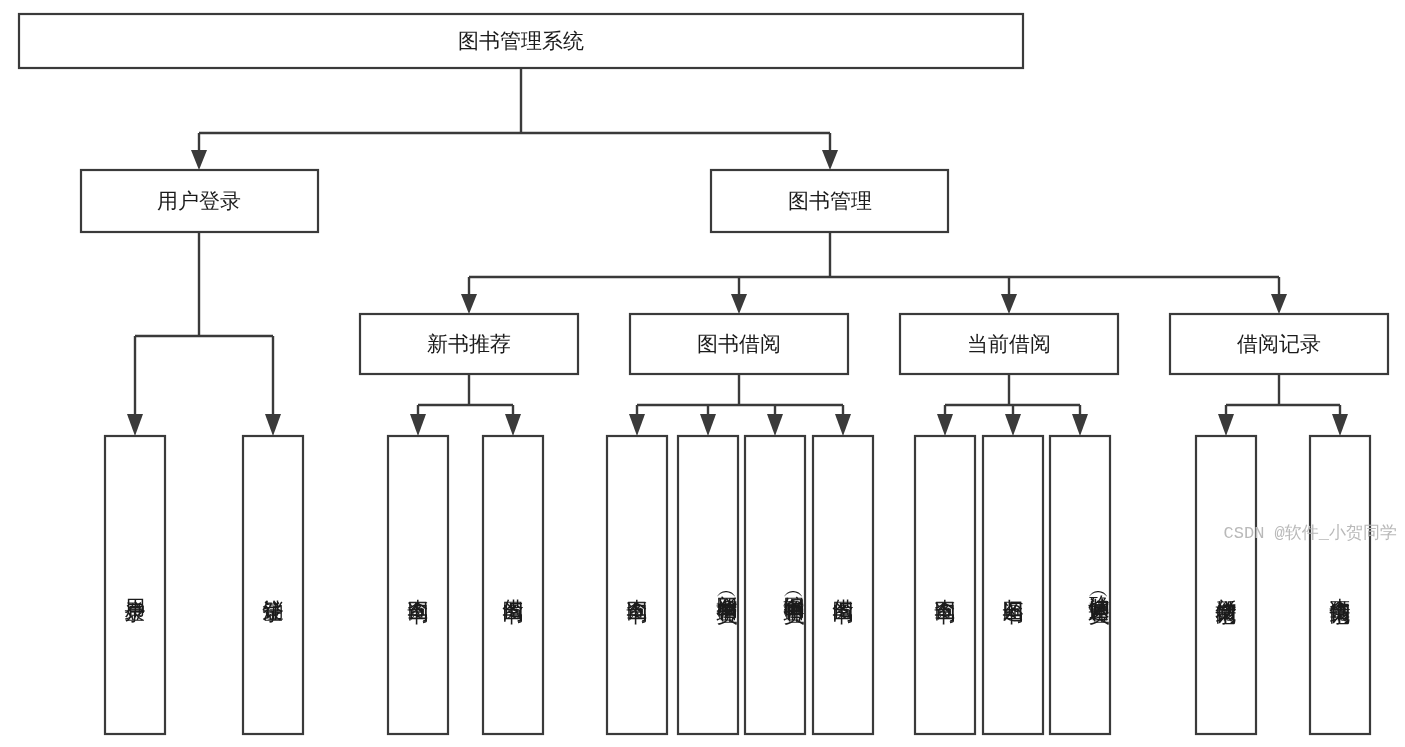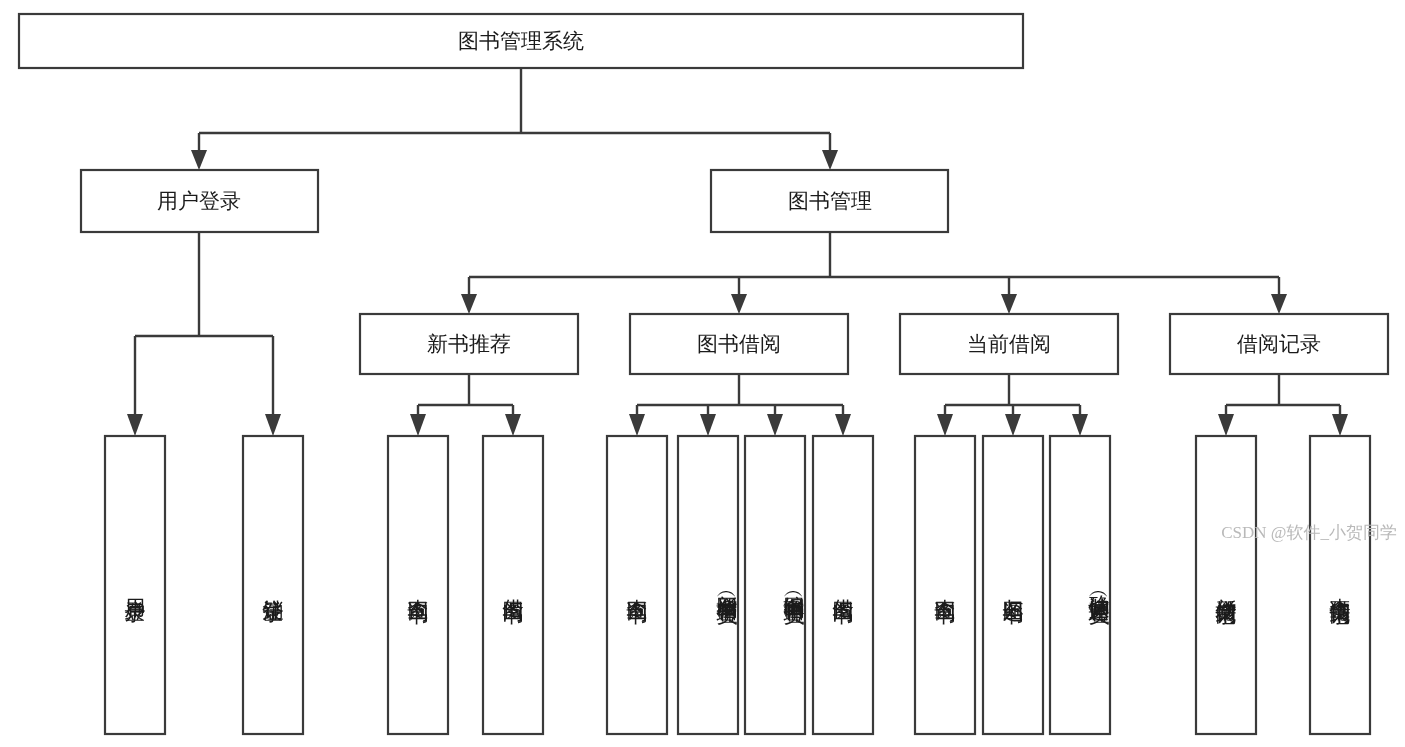--- a/index.html
+++ b/index.html
@@ -60,21 +60,21 @@
     align-items: center;
     justify-content: center;
     white-space: nowrap;
     box-sizing: border-box;
     user-select: none;
   }
   .watermark {
     position: absolute;
     right: 8px;
     bottom: 6px;
-    font-family: Liberation Serif, serif;
+    font-family: Liberation Mono, monospace;
     font-size: 17px;
     color: #b9b9b9;
     white-space: nowrap;
     user-select: none;
   }
 </style>
 </head>
 <body>
 
 <div id="diagram-root">

